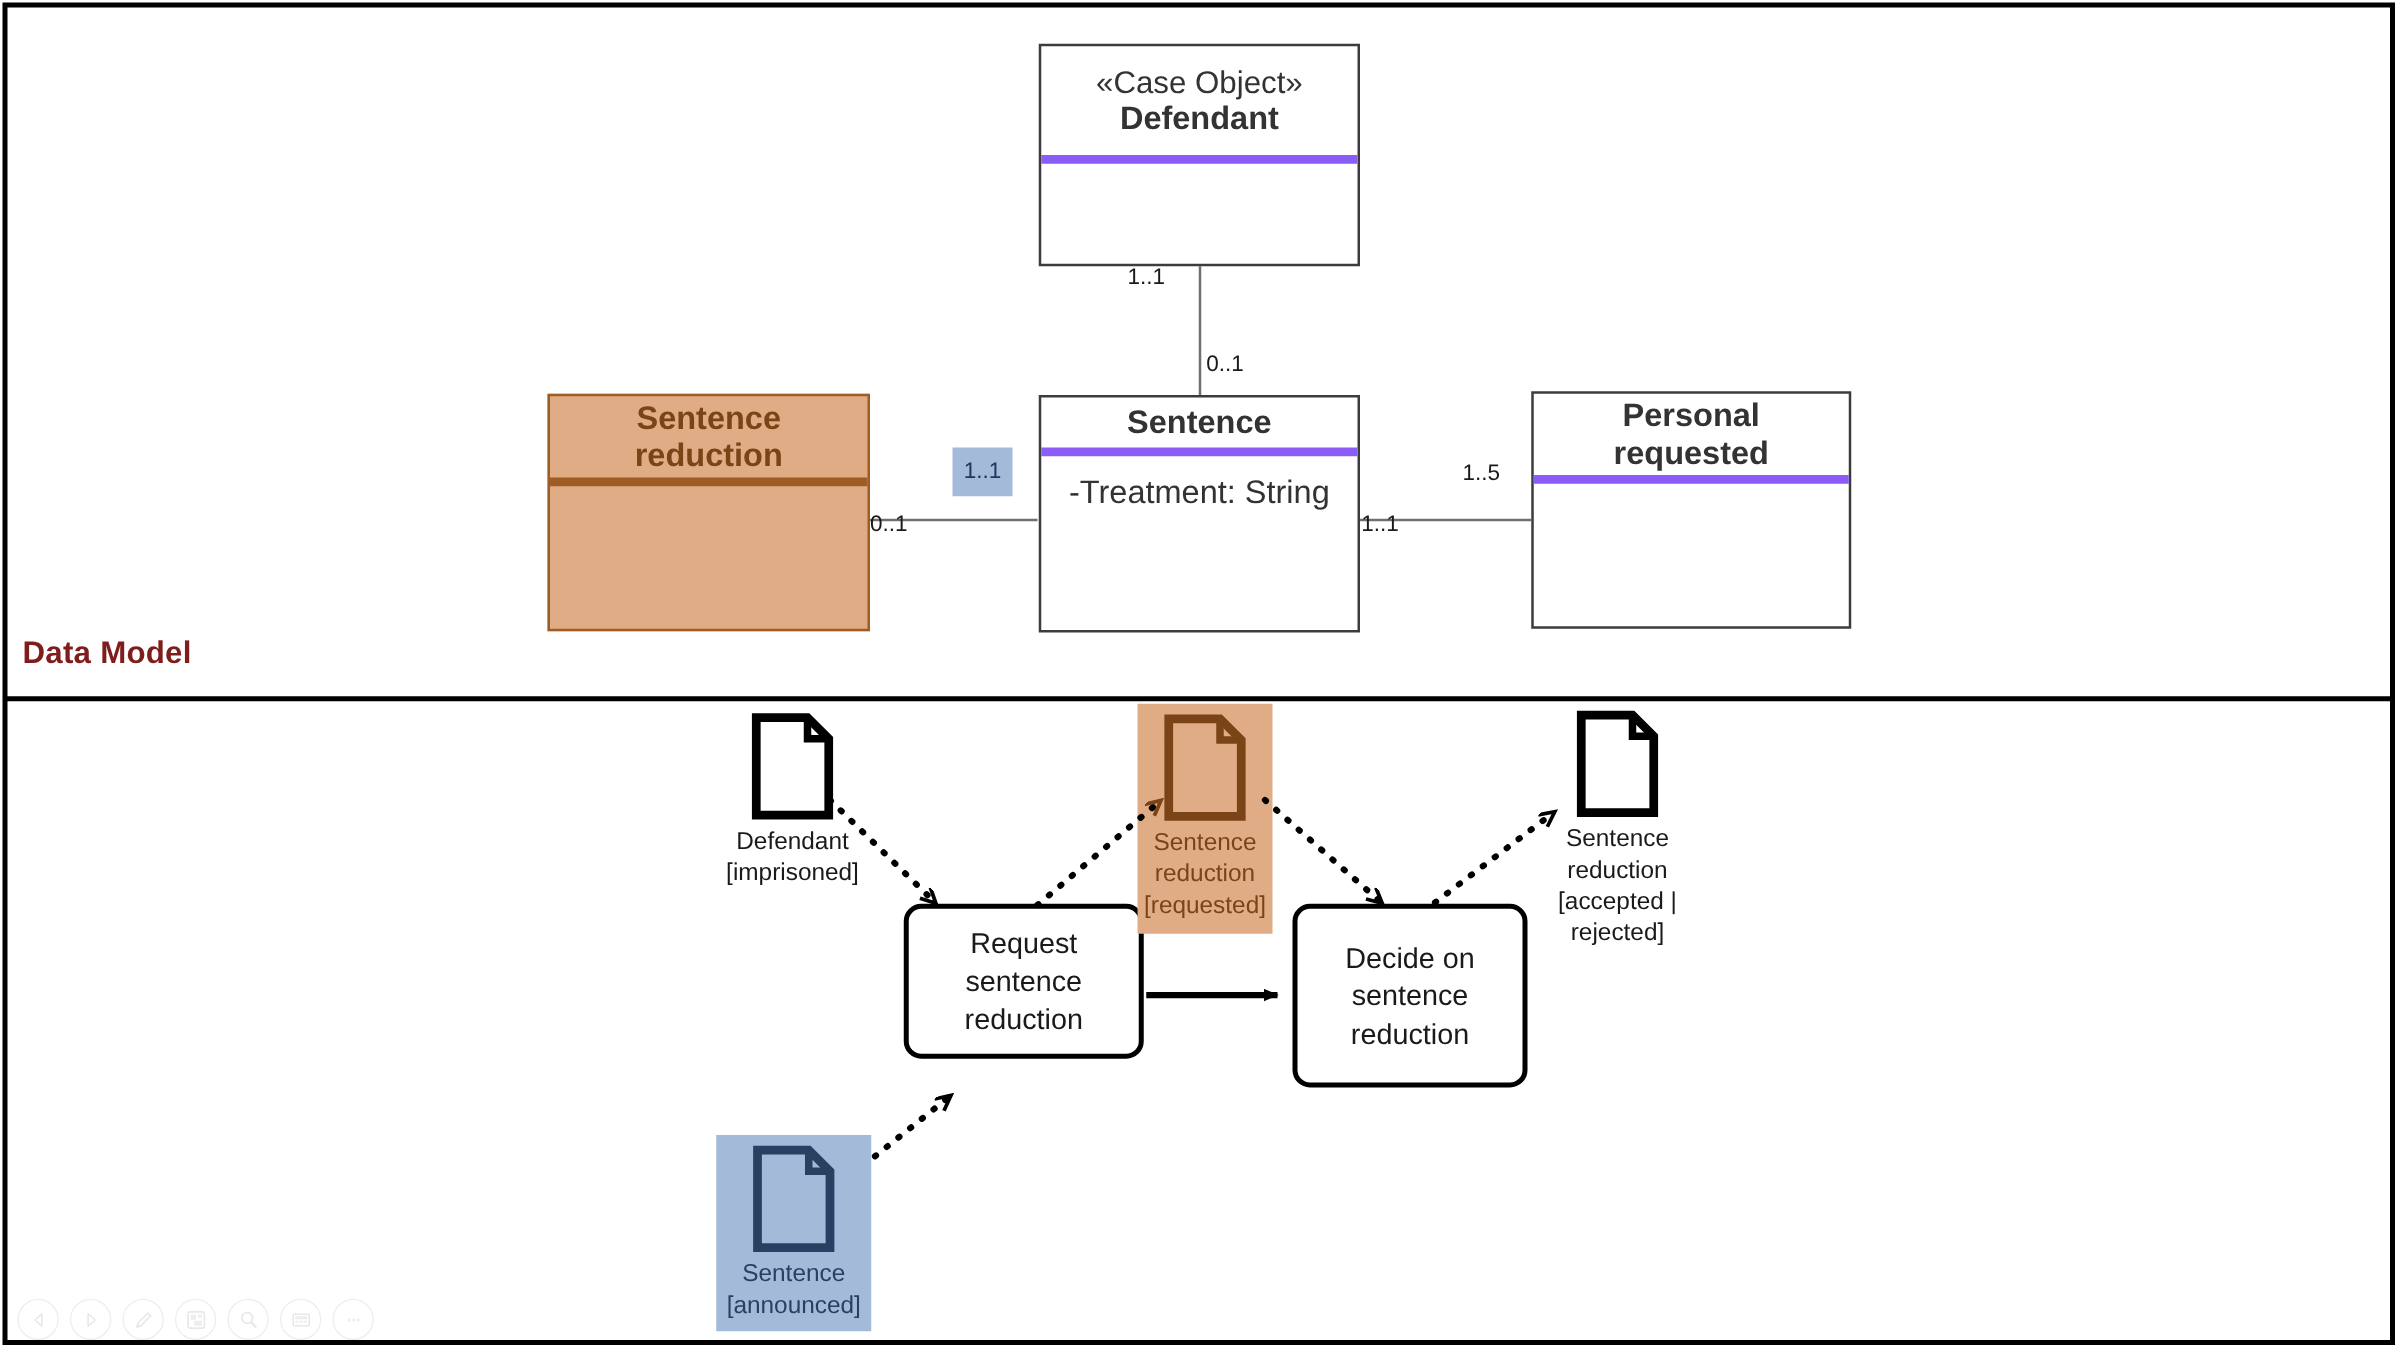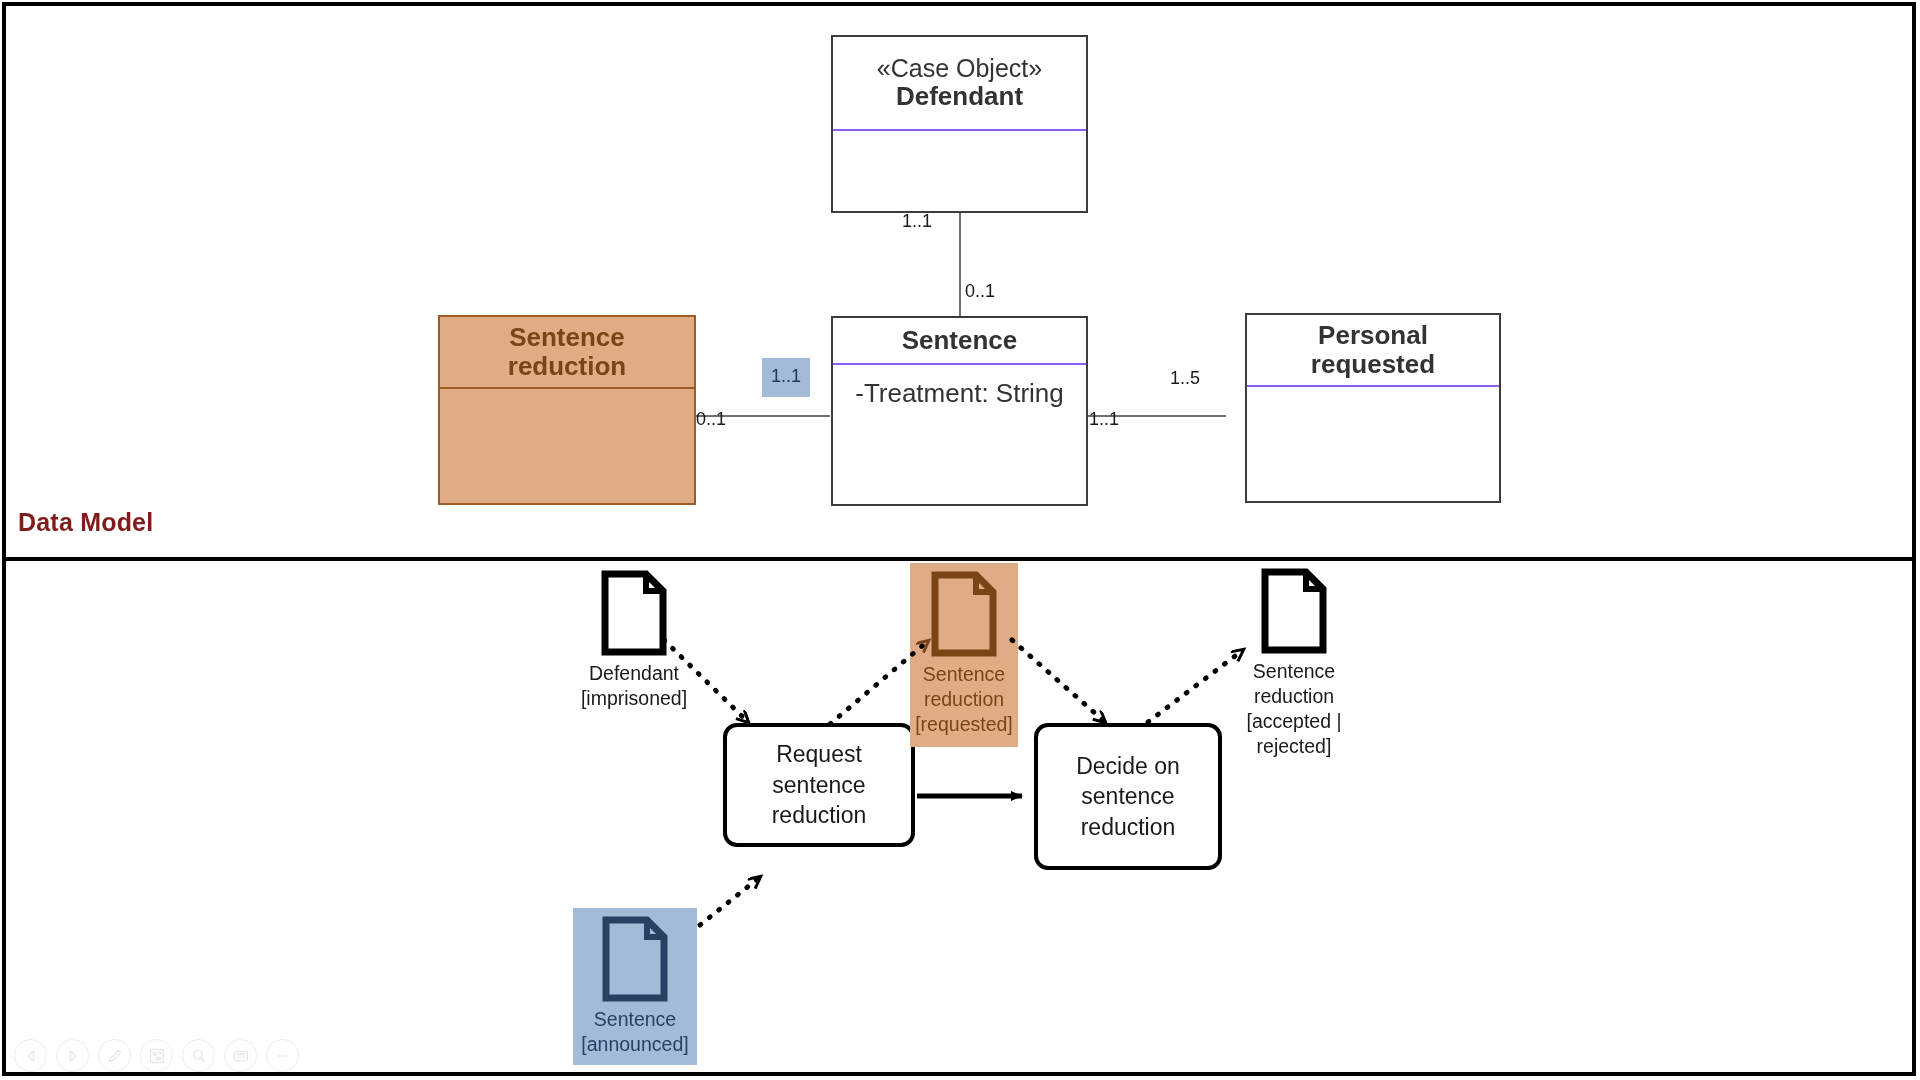--- a/index.html
+++ b/index.html
@@ -48,21 +48,21 @@
   
   .uml-class {
     position: absolute;
     box-sizing: border-box;
     border: 2px solid #3c3c3c;
     background: #ffffff;
     z-index: 5;
   }
   .uml-class .uml-head {
     box-sizing: border-box;
-    border-bottom: 2px solid #8b5cf6;
+    border-bottom: 7px solid #8b5cf6;
     display: flex;
     flex-direction: column;
     align-items: center;
     justify-content: center;
     text-align: center;
     color: #333333;
     line-height: 1.12;
   }
   .uml-class .uml-stereotype {
     font-size: 25px;
@@ -223,21 +223,21 @@
     <div class="uml-body"></div>
   </div>
 
   <div class="uml-class" style="left:831px; top:316px; width:257px; height:190px;">
     <div class="uml-head" style="height:47px;">
       <div class="uml-name">Sentence</div>
     </div>
     <div class="uml-body" style="padding-top:14px;">-Treatment: String</div>
   </div>
 
-  <div class="uml-class" style="left:1225px; top:313px; width:256px; height:190px;margin-left:20px;">
+  <div class="uml-class" style="left:1225px; top:313px; width:256px; height:190px;">
     <div class="uml-head" style="height:72px;">
       <div class="uml-name">Personal</div>
       <div class="uml-name">requested</div>
     </div>
     <div class="uml-body"></div>
   </div>
 
   <div class="mult" style="left:902px; top:211px;">1..1</div>
   <div class="mult" style="left:965px; top:281px;">0..1</div>
   <div class="mult mult-hl" style="left:762px; top:358px;">1..1</div>

